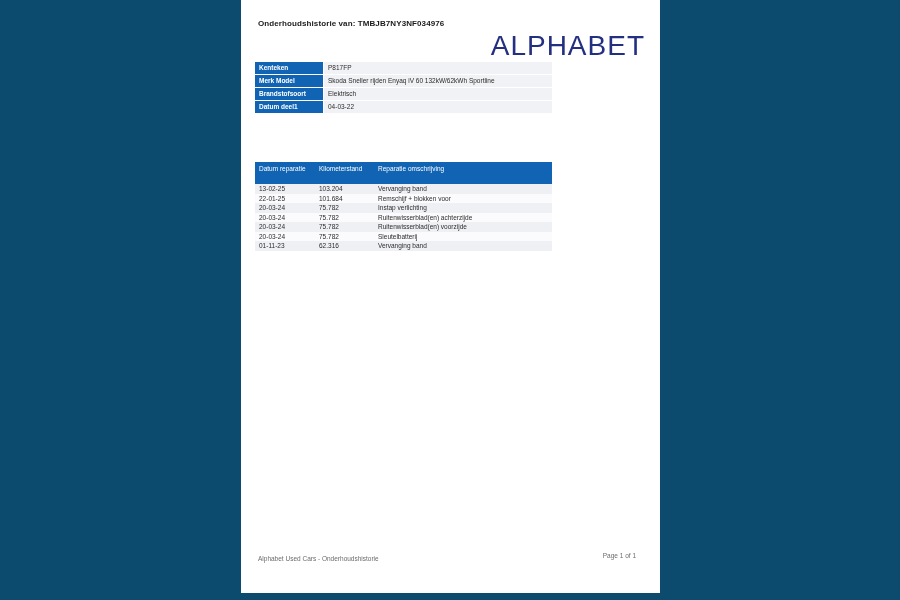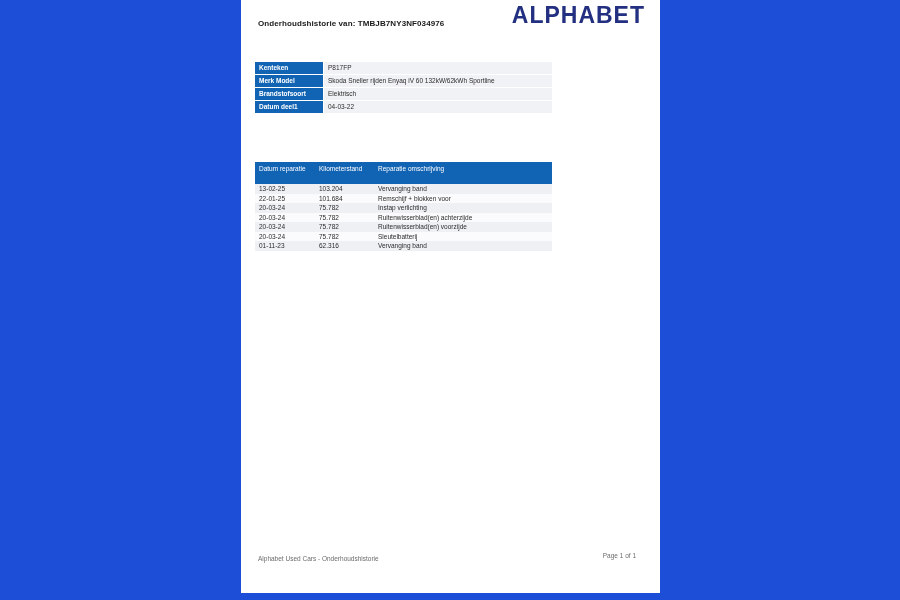--- a/index.html
+++ b/index.html
@@ -8,21 +8,21 @@
     width: 900px;
     height: 600px;
     background: #000000;
     font-family: "Liberation Sans", sans-serif;
     overflow: hidden;
   }
   .stage {
     position: relative;
     width: 900px;
     height: 600px;
-    background: #1d4ed8;
+    background: #0c4a6e;
   }
   .page {
     position: absolute;
     left: 241px;
     top: 0;
     width: 419px;
     height: 593px;
     background: #ffffff;
   }
   .doc-title {
@@ -30,23 +30,23 @@
     left: 17px;
     top: 19px;
     font-size: 8px;
     font-weight: bold;
     color: #1a1a1a;
     letter-spacing: 0.1px;
   }
   .logo {
     position: absolute;
     right: 15px;
-    top: 2px;
-    font-size: 23px;
-    font-weight: bold;
+    top: 30px;
+    font-size: 28px;
+    font-weight: normal;
     letter-spacing: 1px;
     color: #232f80;
   }
   
   .vtable {
     position: absolute;
     left: 14px;
     top: 62px;
     width: 297px;
   }

